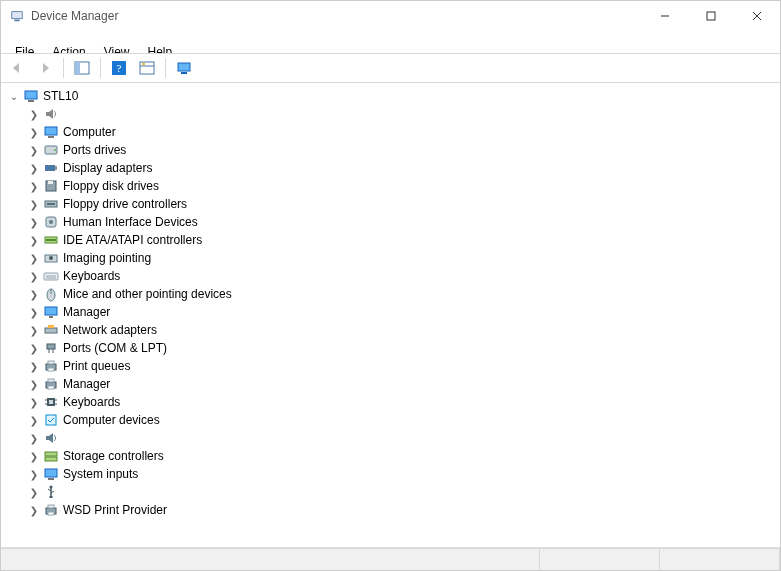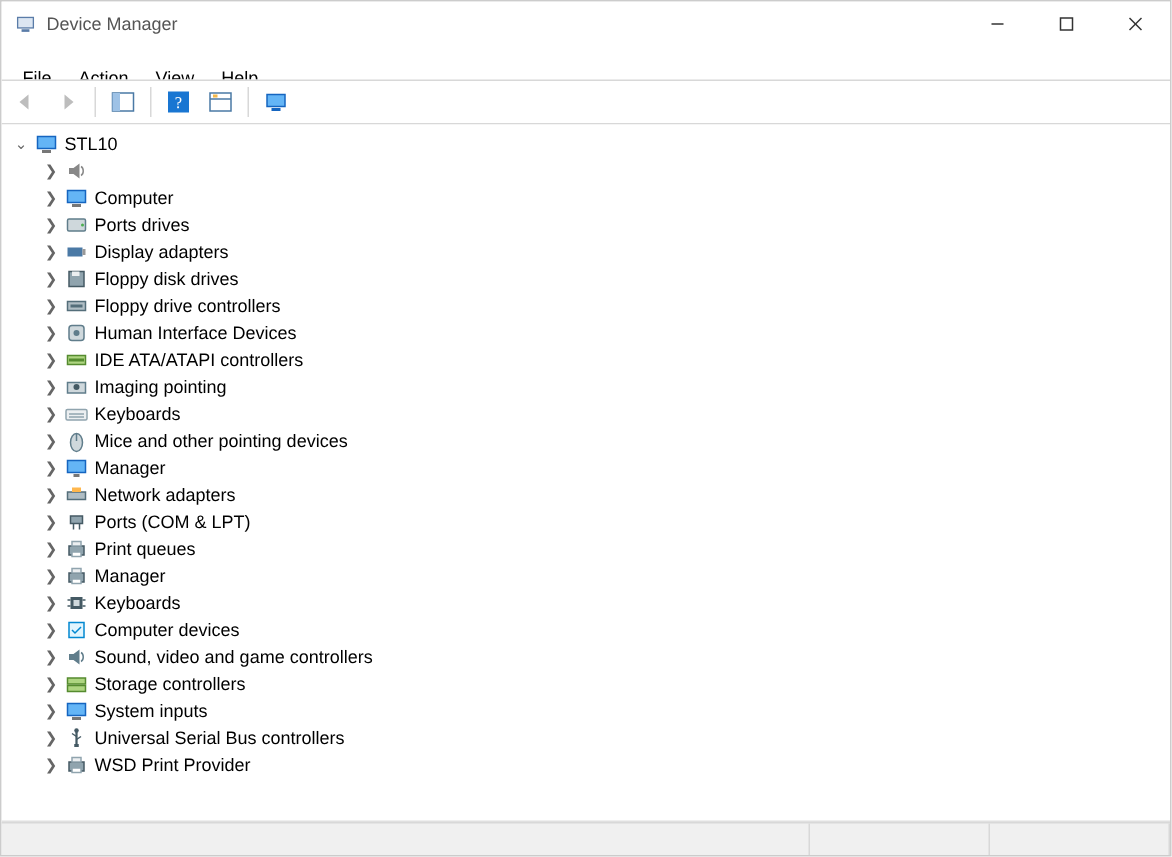--- a/index.html
+++ b/index.html
@@ -399,21 +399,20 @@
           <span>Computer devices</span>
         </li>
         <li class="child-row">
           <span class="expander">❯</span>
           <span class="node-icon">
             <svg width="16" height="16" viewBox="0 0 16 16">
               <path d="M3 6h3l4-3v10l-4-3H3z" fill="#607d8b"></path>
               <path d="M11 5c2 1 2 5 0 6" stroke="#607d8b" fill="none"></path>
             </svg>
           </span>
-          <span>Sound, video and game controllers</span>
         </li>
         <li class="child-row">
           <span class="expander">❯</span>
           <span class="node-icon">
             <svg width="16" height="16" viewBox="0 0 16 16">
               <rect x="2" y="4" width="12" height="4" fill="#aed581" stroke="#558b2f"></rect>
               <rect x="2" y="9" width="12" height="4" fill="#aed581" stroke="#558b2f"></rect>
             </svg>
           </span>
           <span>Storage controllers</span>
@@ -431,21 +430,20 @@
         <li class="child-row">
           <span class="expander">❯</span>
           <span class="node-icon">
             <svg width="16" height="16" viewBox="0 0 16 16">
               <line x1="8" y1="2" x2="8" y2="14" stroke="#455a64" stroke-width="1.5"></line>
               <circle cx="8" cy="3" r="1.5" fill="#455a64"></circle>
               <path d="M8 7l-3-2M8 9l3-2" stroke="#455a64" fill="none"></path>
               <rect x="6.5" y="12" width="3" height="2" fill="#455a64"></rect>
             </svg>
           </span>
-          <span>Universal Serial Bus controllers</span>
         </li>
         <li class="child-row">
           <span class="expander">❯</span>
           <span class="node-icon">
             <svg width="16" height="16" viewBox="0 0 16 16">
               <rect x="3" y="6" width="10" height="6" fill="#90a4ae" stroke="#455a64"></rect>
               <rect x="5" y="3" width="6" height="3" fill="#eceff1" stroke="#90a4ae"></rect>
               <rect x="5" y="10" width="6" height="3" fill="#fff" stroke="#90a4ae"></rect>
             </svg>
           </span>

